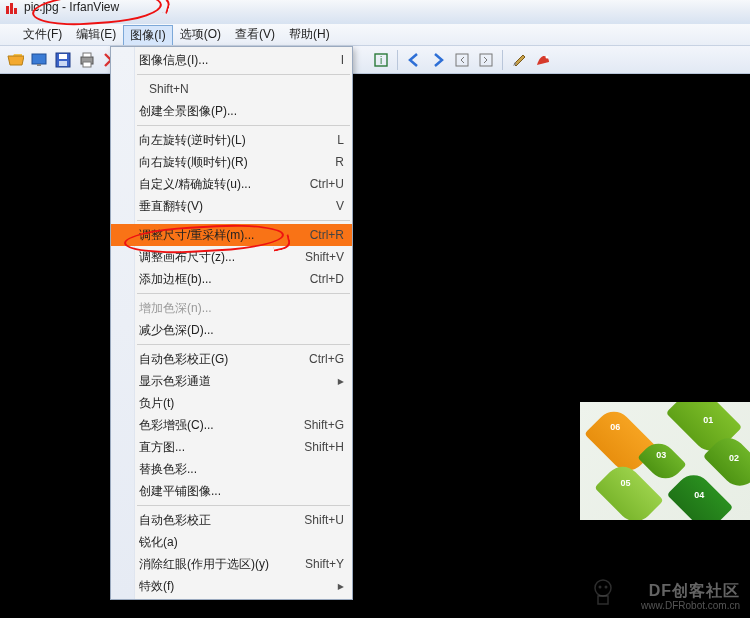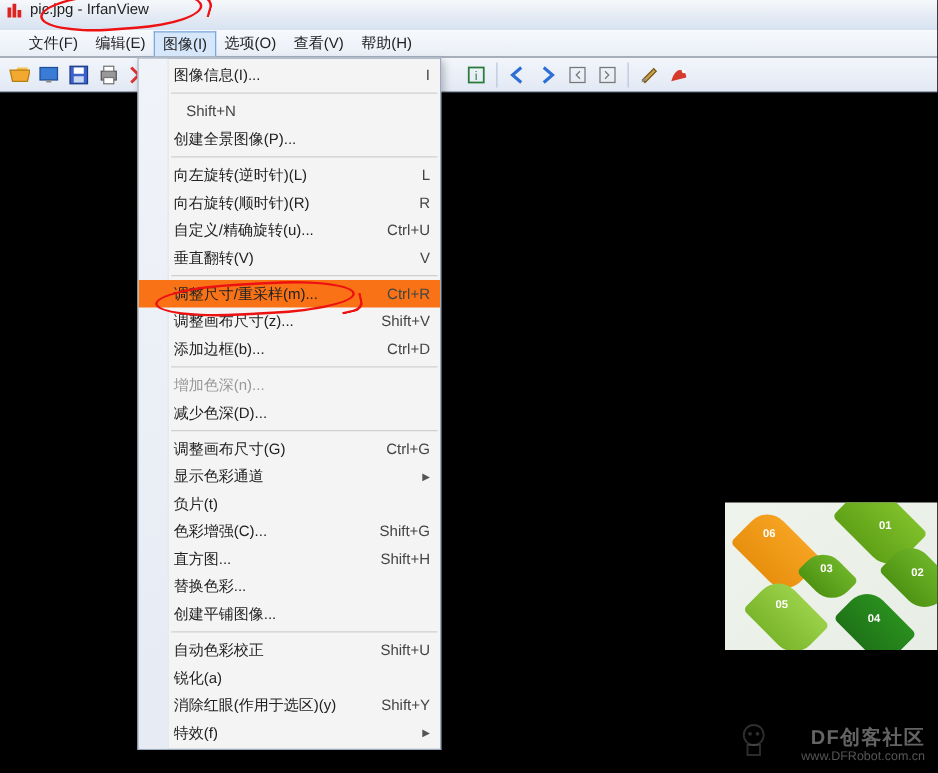--- a/index.html
+++ b/index.html
@@ -206,21 +206,21 @@
       </div>
       <hr>
       <div class="row disabled">
         <span class="label">增加色深(n)...</span>
       </div>
       <div class="row">
         <span class="label">减少色深(D)...</span>
       </div>
       <hr>
       <div class="row">
-        <span class="label">调整画布尺寸(G)</span>
+        <span class="label">自动色彩校正(G)</span>
         <span class="sc">Ctrl+G</span>
       </div>
       <div class="row sub">
         <span class="label">显示色彩通道</span>
       </div>
       <div class="row">
         <span class="label">负片(t)</span>
       </div>
       <div class="row">
         <span class="label">色彩增强(C)...</span>

